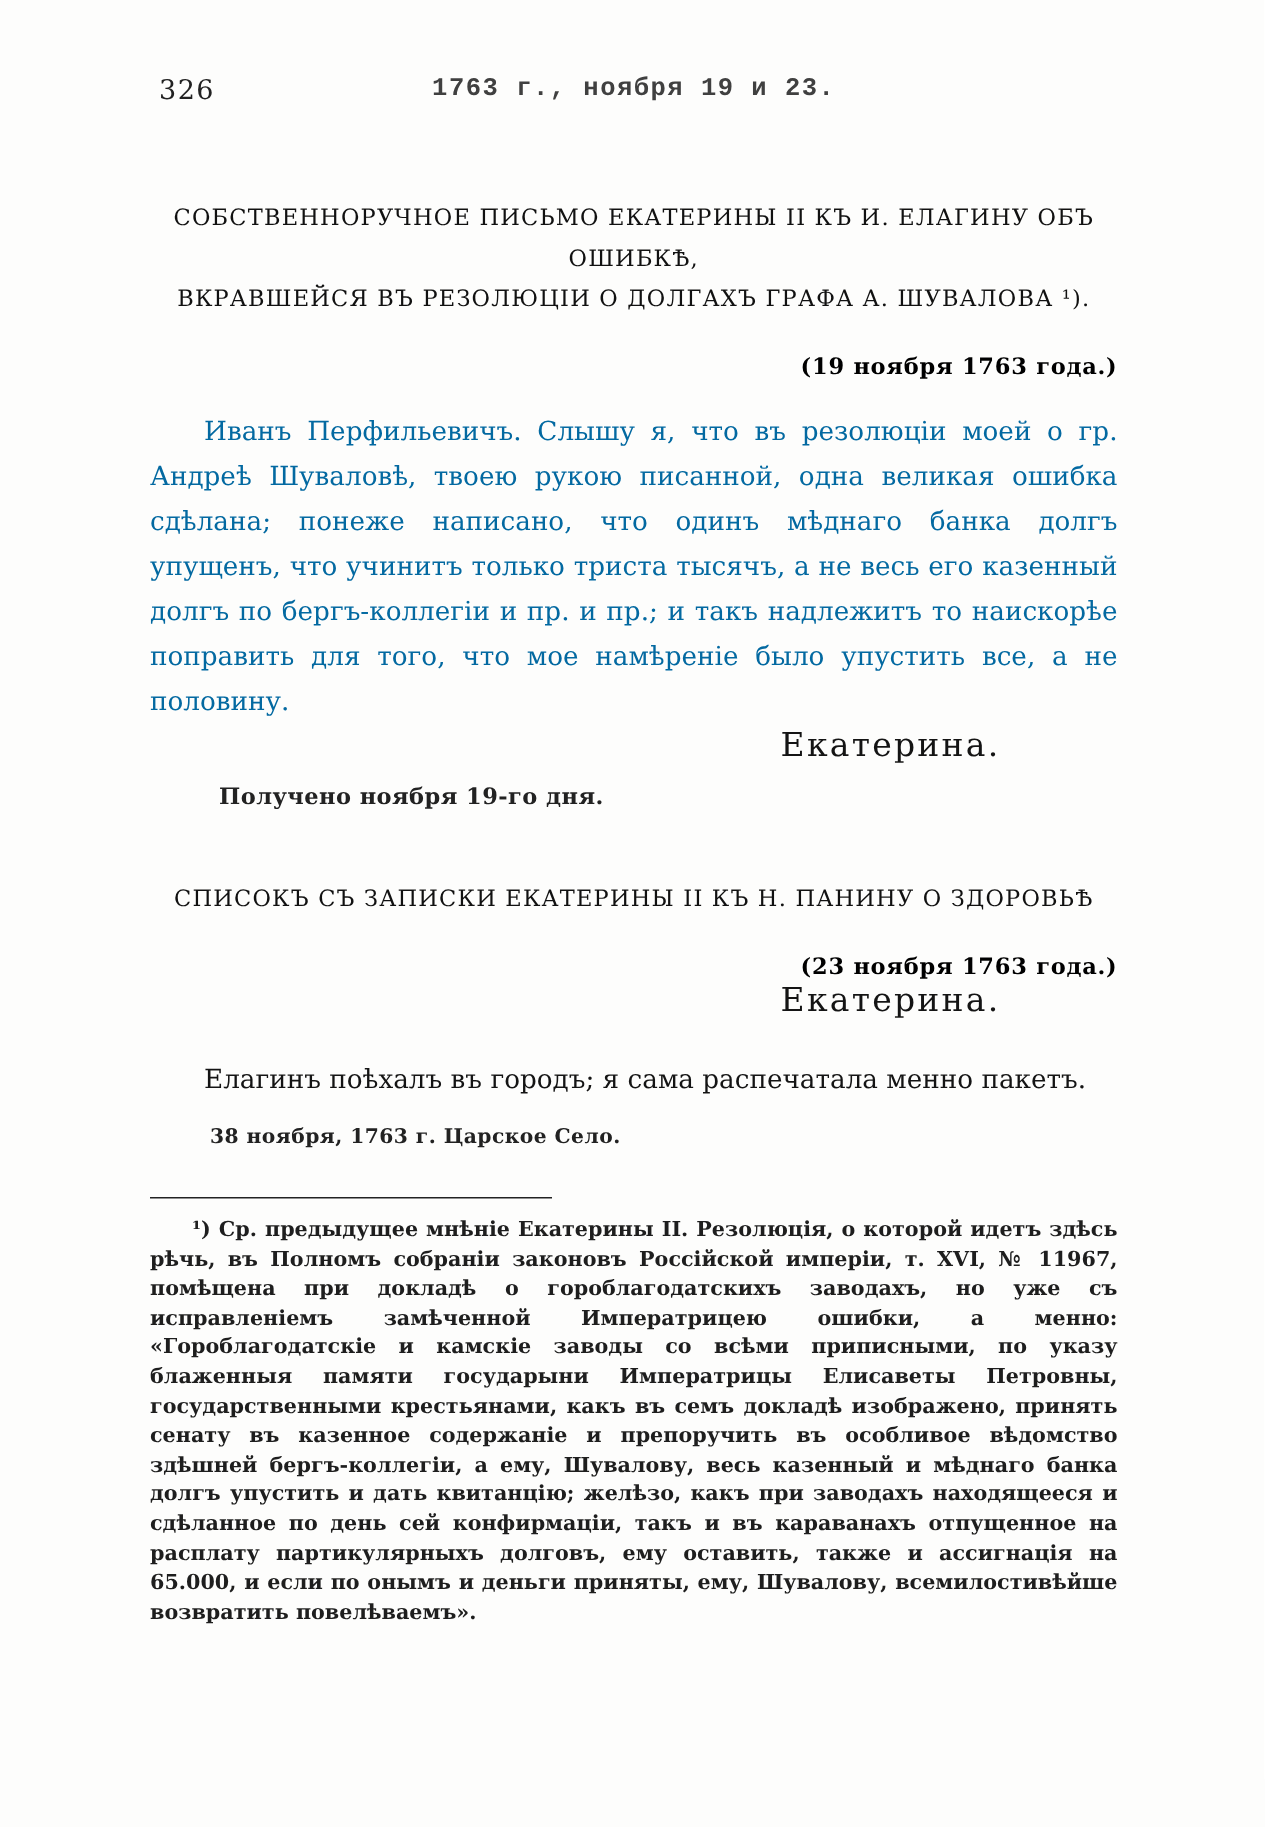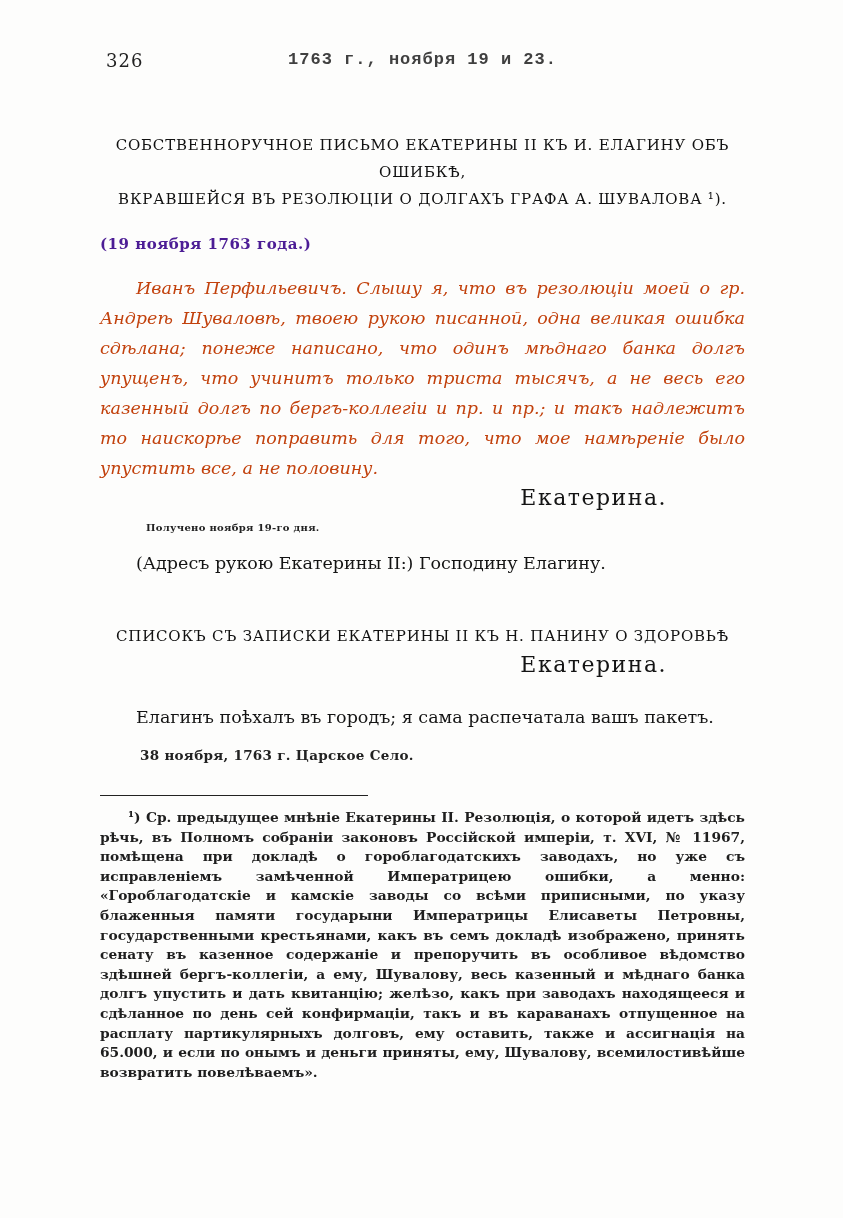--- a/index.html
+++ b/index.html
@@ -44,46 +44,45 @@
   .doc-title {
     margin: 0 0 0 0;
     text-align: center;
     font-size: 15px;
     font-weight: normal;
     line-height: 27px;
     letter-spacing: 0.8px;
     color: #111;
   }
   .doc-date {
-    text-align: left;
+    text-align: right;
     font-size: 15px;
     font-weight: bold;
     letter-spacing: 0.5px;
     margin: 22px 0 0 0;
-    color: #4c1d95;
+    color: #000000;
   }
   .body-par {
     margin: 20px 0 0 0;
     font-size: 17.5px;
     line-height: 30px;
     text-align: justify;
     text-indent: 36px;
-    color: #c2410c;
-    font-style: italic;
+    color: #0369a1;
   }
   .signature {
     margin: 2px 78px 0 0;
     font-size: 22px;
     letter-spacing: 1.5px;
     text-align: right;
     color: #141414;
   }
   .small-note {
     margin: 12px 0 0 46px;
-    font-size: 10px;
+    font-size: 15px;
     font-weight: bold;
     letter-spacing: 0.3px;
     color: #222;
   }
   .address-line {
     margin: 16px 0 0 0;
     font-size: 17.5px;
     line-height: 28px;
     text-indent: 36px;
     color: #141414;
@@ -139,31 +138,31 @@
 
   <section>
     <h2 class="doc-title">
       <span>СОБСТВЕННОРУЧНОЕ ПИСЬМО ЕКАТЕРИНЫ II КЪ И. ЕЛАГИНУ ОБЪ ОШИБКѢ,</span><br>
       <span>ВКРАВШЕЙСЯ ВЪ РЕЗОЛЮЦІИ О ДОЛГАХЪ ГРАФА А. ШУВАЛОВА ¹).</span>
     </h2>
     <p class="doc-date">(19 ноября 1763 года.)</p>
     <p class="body-par">Иванъ Перфильевичъ. Слышу я, что въ резолюціи моей о гр. Андреѣ Шуваловѣ, твоею рукою писанной, одна великая ошибка сдѣлана; понеже написано, что одинъ мѣднаго банка долгъ упущенъ, что учинитъ только триста тысячъ, а не весь его казенный долгъ по бергъ-коллегіи и пр. и пр.; и такъ надлежитъ то наискорѣе поправить для того, что мое намѣреніе было упустить все, а не половину.</p>
     <p class="signature">Екатерина.</p>
     <p class="small-note">Получено ноября 19-го дня.</p>
-    <p class="address-line">(Адресъ рукою Екатерины II:) Господину Елагину.</p>
   </section>
 
   <div class="section-gap"></div>
 
   <section>
     <h2 class="doc-title">
       <span>СПИСОКЪ СЪ ЗАПИСКИ ЕКАТЕРИНЫ II КЪ Н. ПАНИНУ О ЗДОРОВЬѢ</span><br>
     </h2>
+    <p class="doc-date">(23 ноября 1763 года.)</p>
     <p class="signature">Екатерина.</p>
-    <p class="postscript">Елагинъ поѣхалъ въ городъ; я сама распечатала вашъ пакетъ.</p>
+    <p class="postscript">Елагинъ поѣхалъ въ городъ; я сама распечатала менно пакетъ.</p>
     <p class="dateline">38 ноября, 1763 г. Царское Село.</p>
   </section>
 
   <footer class="footnote-area">
     <div class="footnote-rule"></div>
     <p class="footnote"><span class="fn-marker">¹)</span> <span>Ср. предыдущее мнѣніе Екатерины II. Резолюція, о которой идетъ здѣсь рѣчь, въ Полномъ собраніи законовъ Россійской имперіи, т. XVI, № 11967, помѣщена при докладѣ о гороблагодатскихъ заводахъ, но уже съ исправленіемъ замѣченной Императрицею ошибки, а менно: «Гороблагодатскіе и камскіе заводы со всѣми приписными, по указу блаженныя памяти государыни Императрицы Елисаветы Петровны, государственными крестьянами, какъ въ семъ докладѣ изображено, принять сенату въ казенное содержаніе и препоручить въ особливое вѣдомство здѣшней бергъ-коллегіи, а ему, Шувалову, весь казенный и мѣднаго банка долгъ упустить и дать квитанцію; желѣзо, какъ при заводахъ находящееся и сдѣланное по день сей конфирмаціи, такъ и въ караванахъ отпущенное на расплату партикулярныхъ долговъ, ему оставить, также и ассигнація на 65.000, и если по онымъ и деньги приняты, ему, Шувалову, всемилостивѣйше возвратить повелѣваемъ».</span></p>
   </footer>
 
 </div>
 

